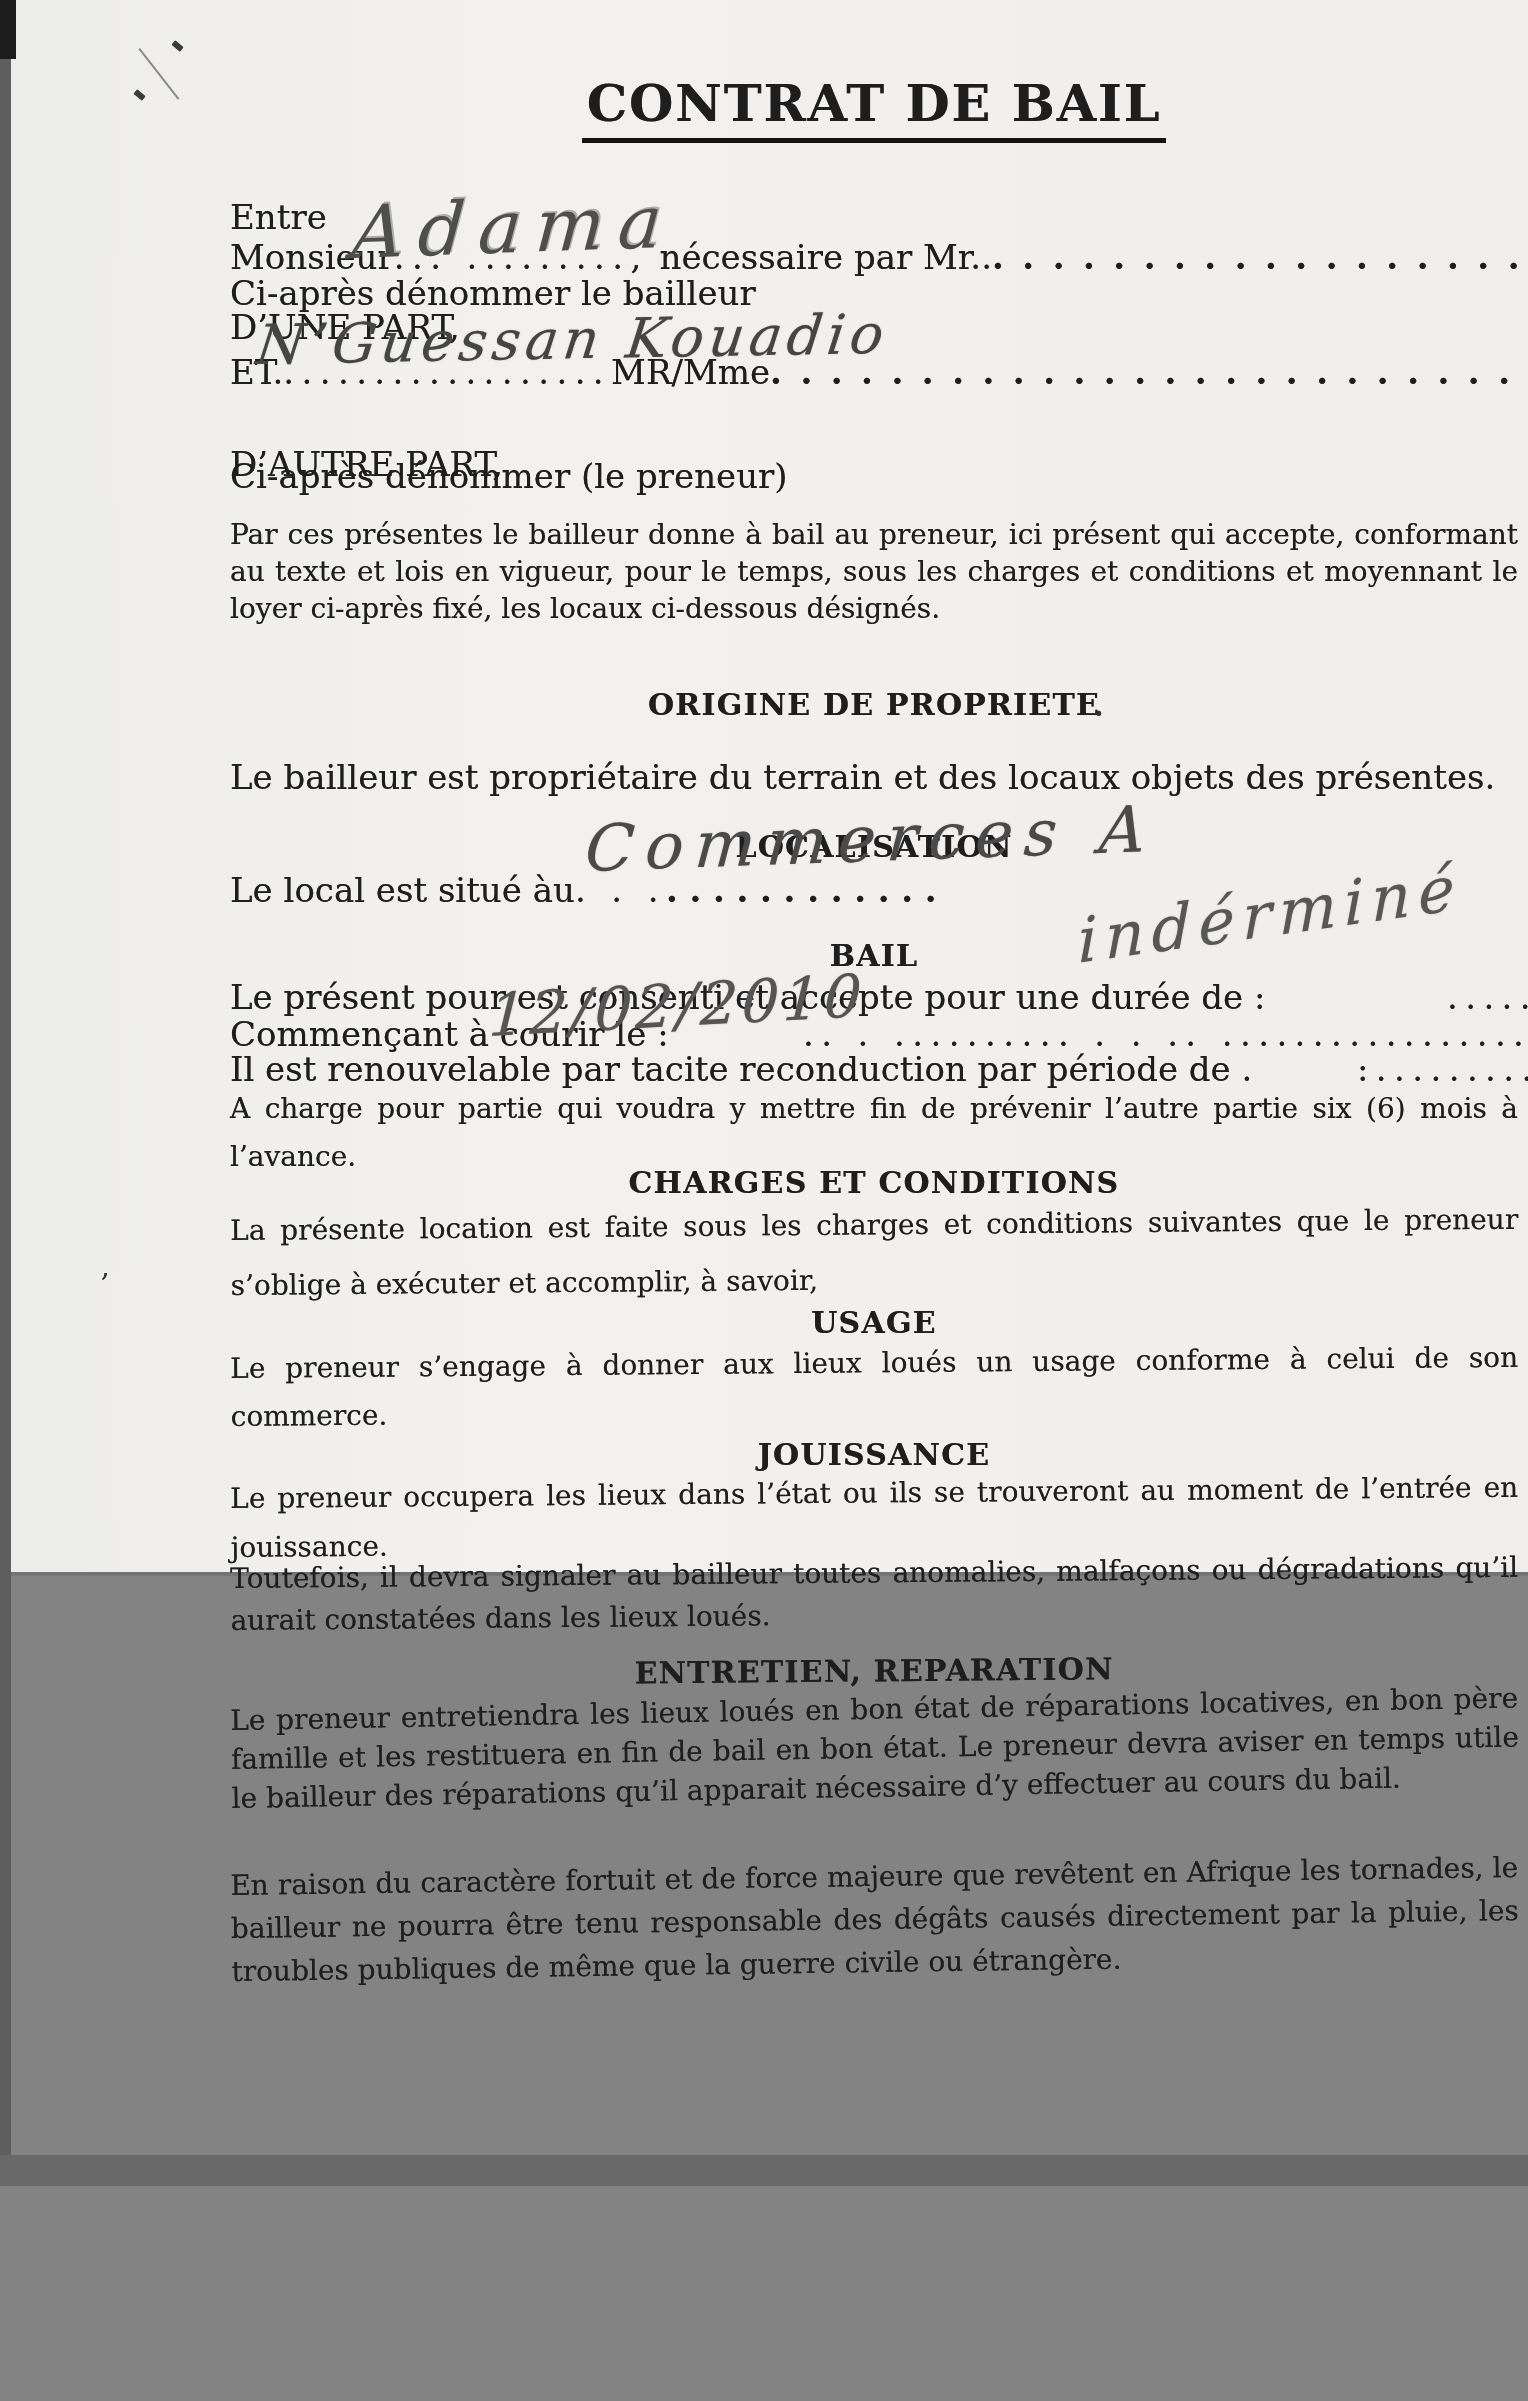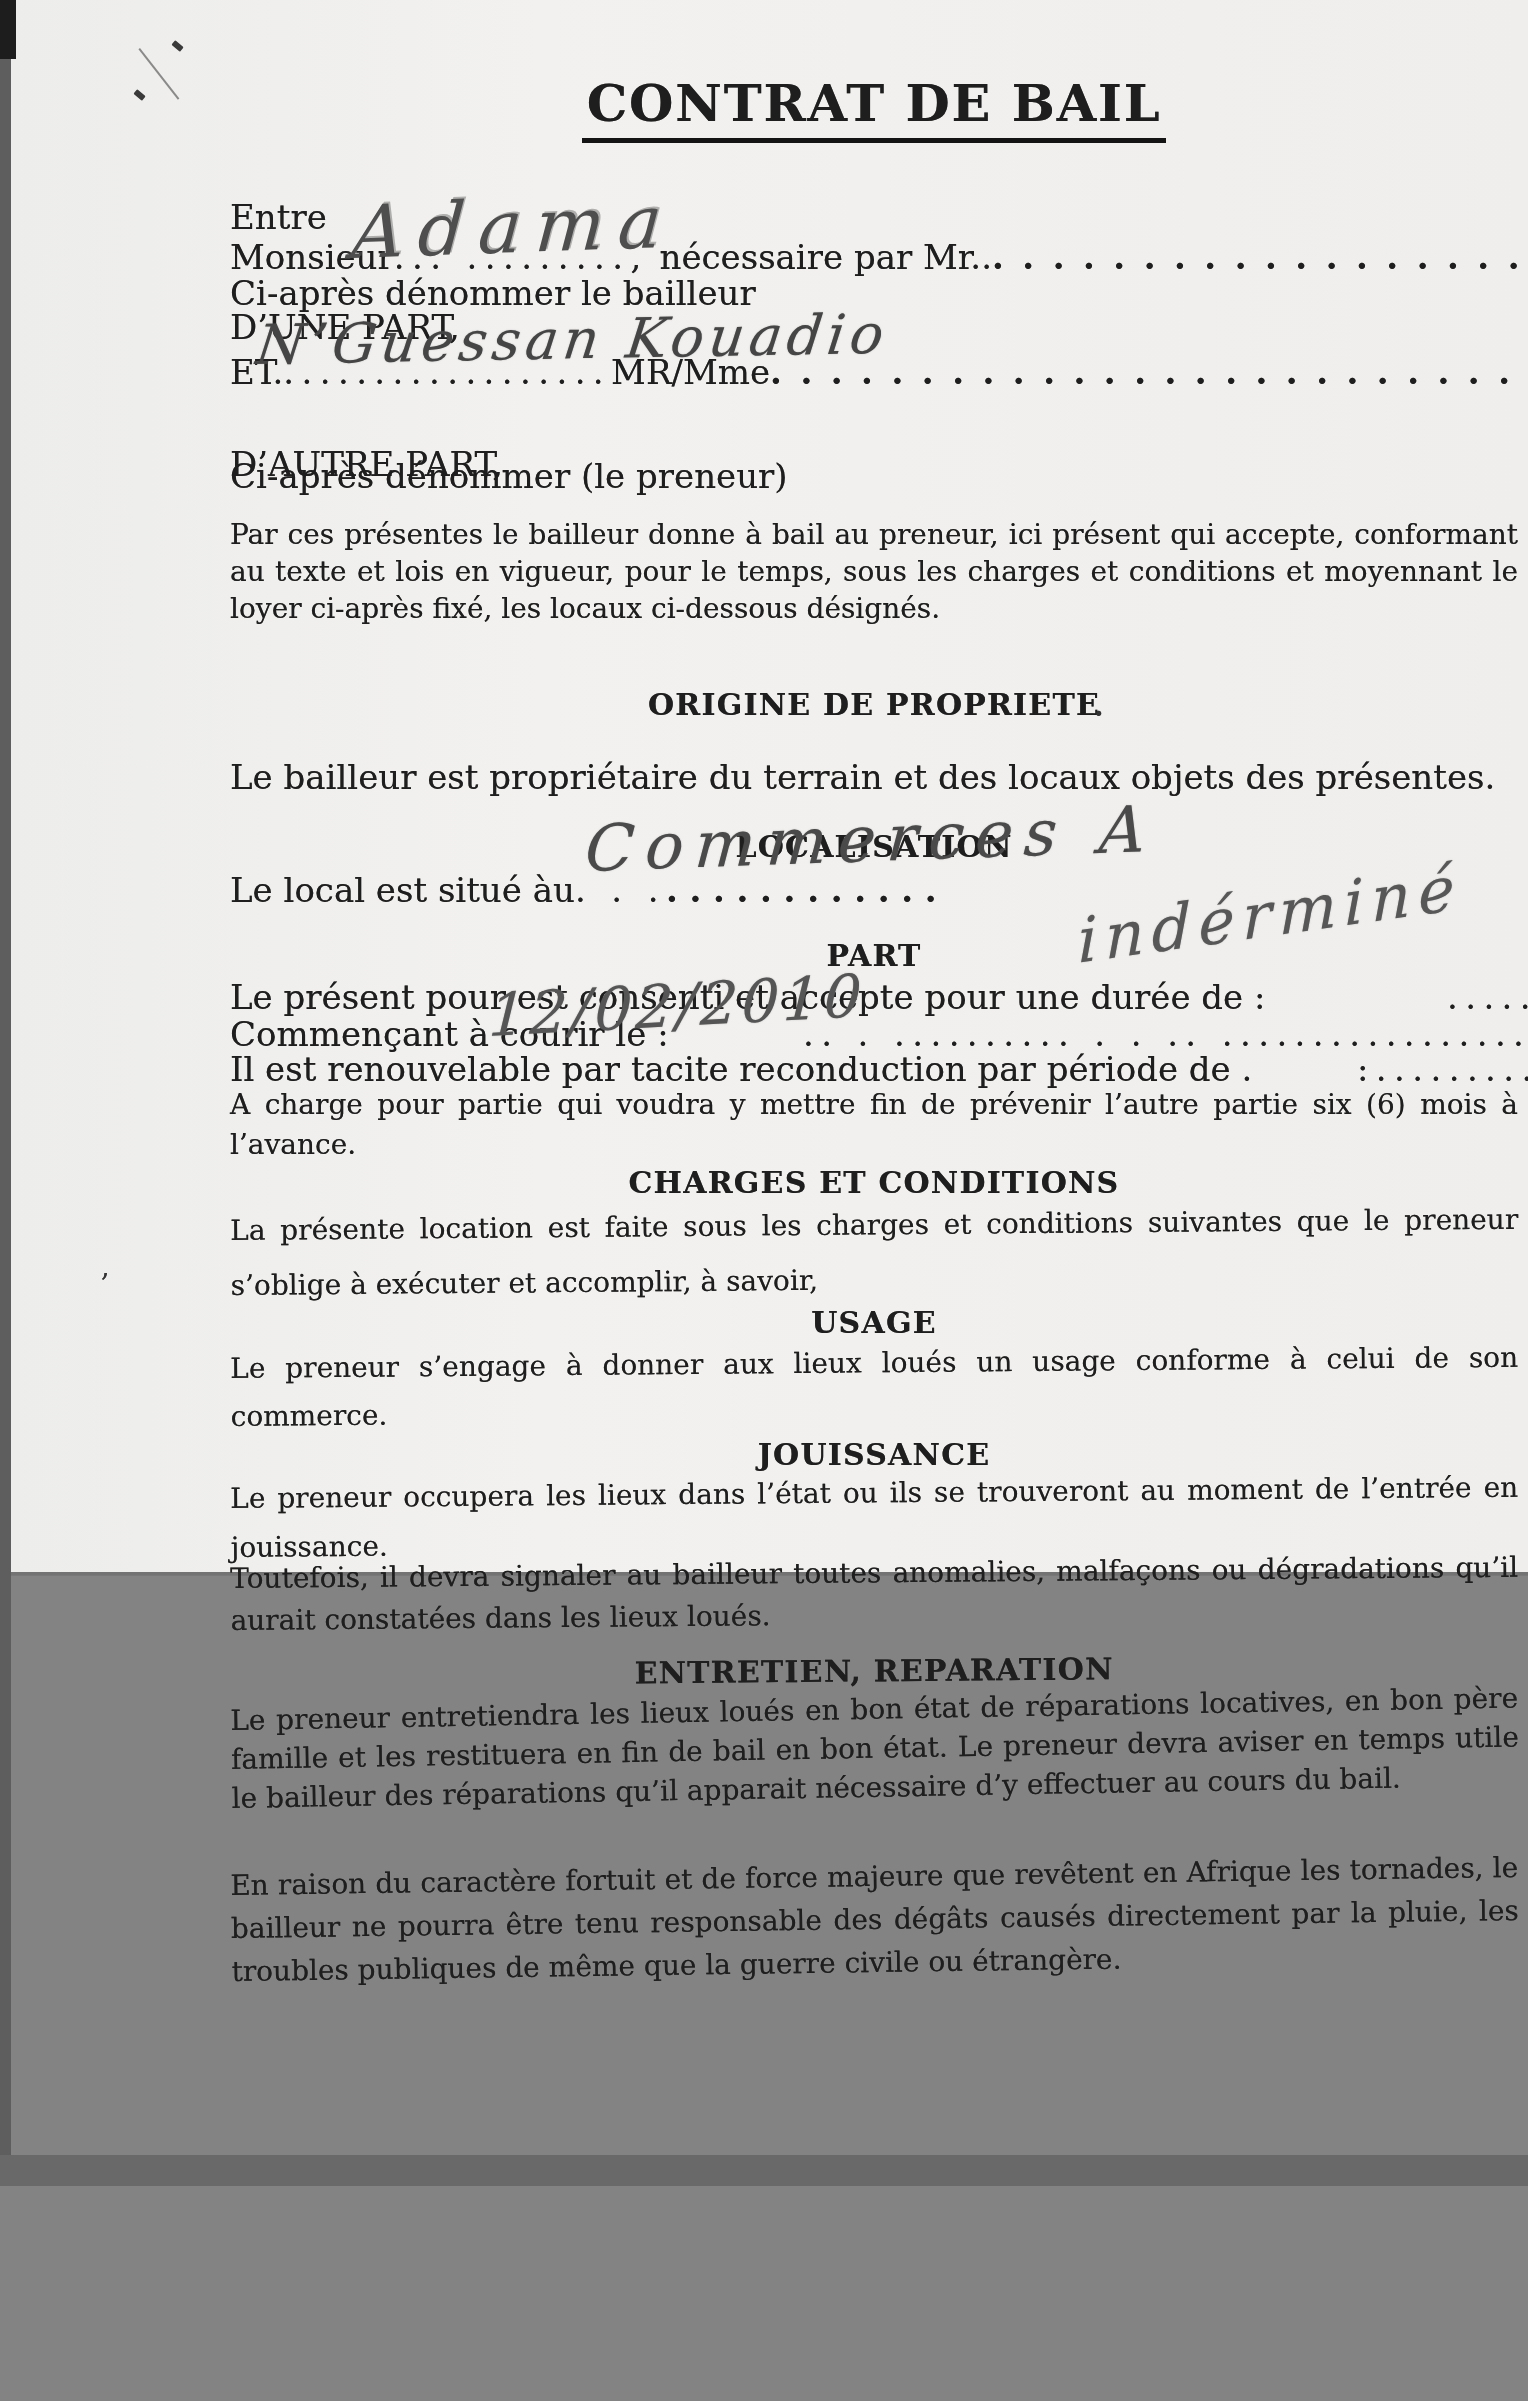--- a/index.html
+++ b/index.html
@@ -72,33 +72,33 @@
   <div class="par" style="top:516px;line-height:37px;">Par ces présentes le bailleur donne à bail au preneur, ici présent qui accepte, conformant au texte et lois en vigueur, pour le temps, sous les charges et conditions et moyennant le loyer ci-après fixé, les locaux ci-dessous désignés.</div>
 
   <div class="heading" style="top:687px;">ORIGINE DE PROPRIETE</div>
   <div class="ink-mark" style="left:1083px;top:691px;font-weight:bold;">.</div>
   <div class="line" style="left:219px;top:757px;">Le bailleur est propriétaire du terrain et des locaux objets des présentes.</div>
 
   <div class="heading" style="top:829px;">LOCALISATION</div>
   <div class="line" style="left:219px;top:870px;text-align:center;"><span>Le local est situé àu</span><span class="dots">. . .</span><span class="dots-med">............</span></div>
   <div class="hw hw-location">Commerces A</div>
 
-  <div class="heading" style="top:938px;">PART</div>
+  <div class="heading" style="top:938px;">BAIL</div>
   <div class="line" style="left:219px;top:977px;">Le présent pour est consenti et accepte pour une durée de :</div>
   <div class="line dots" style="left:1436px;top:977px;">......</div>
   <div class="hw hw-duration">indérminé</div>
 
   <div class="line" style="left:219px;top:1014px;">Commençant à courir le :</div>
   <div class="line dots" style="left:792px;top:1014px;">.. . .......... . . .. ..................</div>
   <div class="hw hw-date">12/02/2010</div>
 
   <div class="line" style="left:219px;top:1049px;">Il est renouvelable par tacite reconduction par période de .</div>
   <div class="line dots" style="left:1346px;top:1049px;">:.............</div>
 
-  <div class="par" style="top:1085px;line-height:40px;">A charge pour partie qui voudra y mettre fin de prévenir l’autre partie six (6) mois à l’avance.</div>
+  <div class="par" style="top:1085px;line-height:48px;">A charge pour partie qui voudra y mettre fin de prévenir l’autre partie six (6) mois à l’avance.</div>
 
   <div class="heading" style="top:1165px;">CHARGES ET CONDITIONS</div>
   <div class="par r05" style="top:1203px;line-height:55px;">La présente location est faite sous les charges et conditions suivantes que le preneur s’oblige à exécuter et accomplir, à savoir,</div>
   <div class="ink-mark" style="left:90px;top:1251px;">,</div>
 
   <div class="heading" style="top:1305px;">USAGE</div>
   <div class="par r05" style="top:1345px;line-height:48px;">Le preneur s’engage à donner aux lieux loués un usage conforme à celui de son commerce.</div>
 
   <div class="heading" style="top:1437px;">JOUISSANCE</div>
   <div class="par r05" style="top:1474px;line-height:49px;">Le preneur occupera les lieux dans l’état ou ils se trouveront au moment de l’entrée en jouissance.</div>

